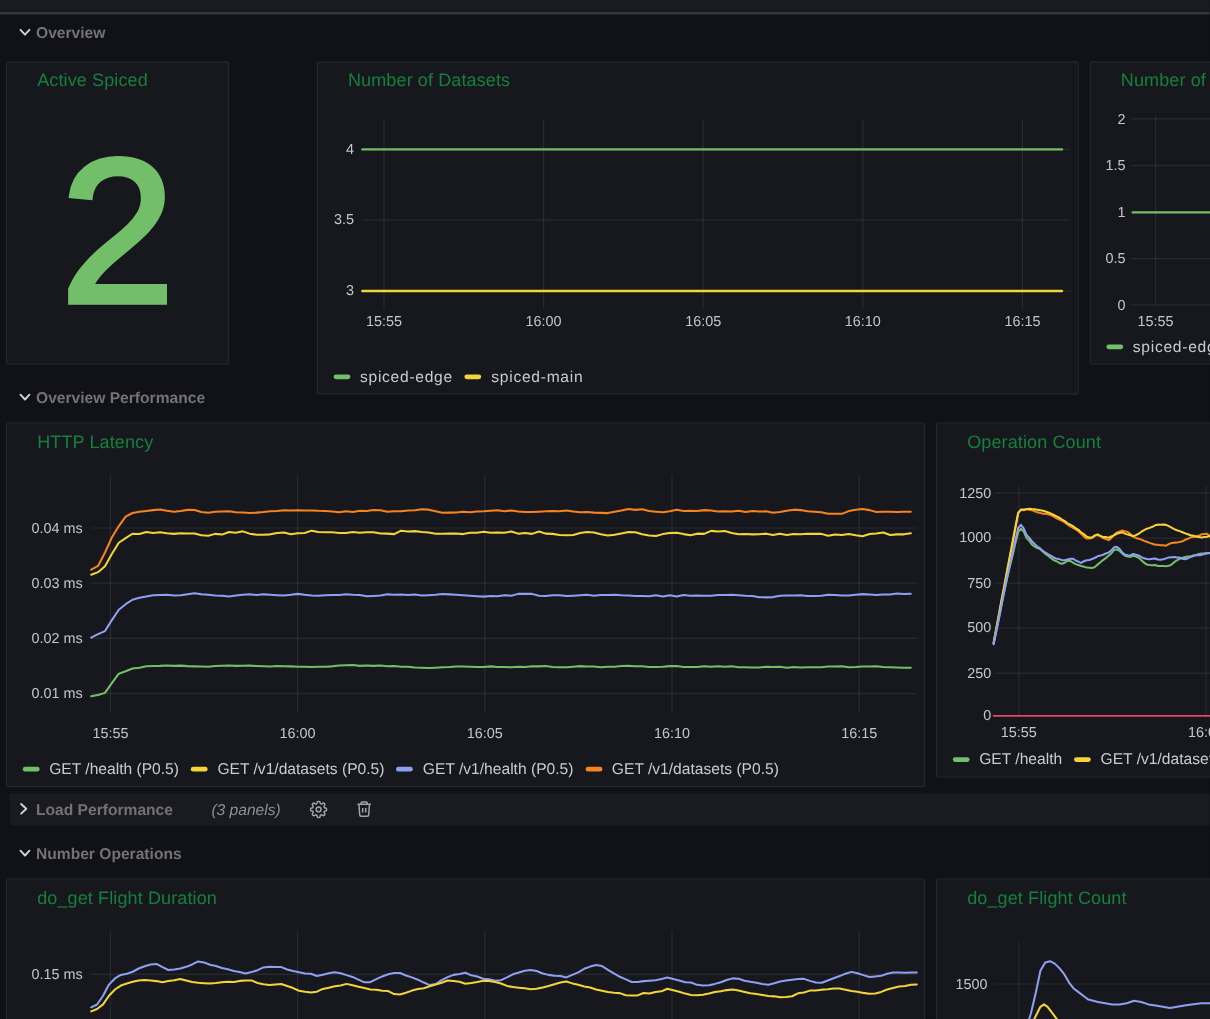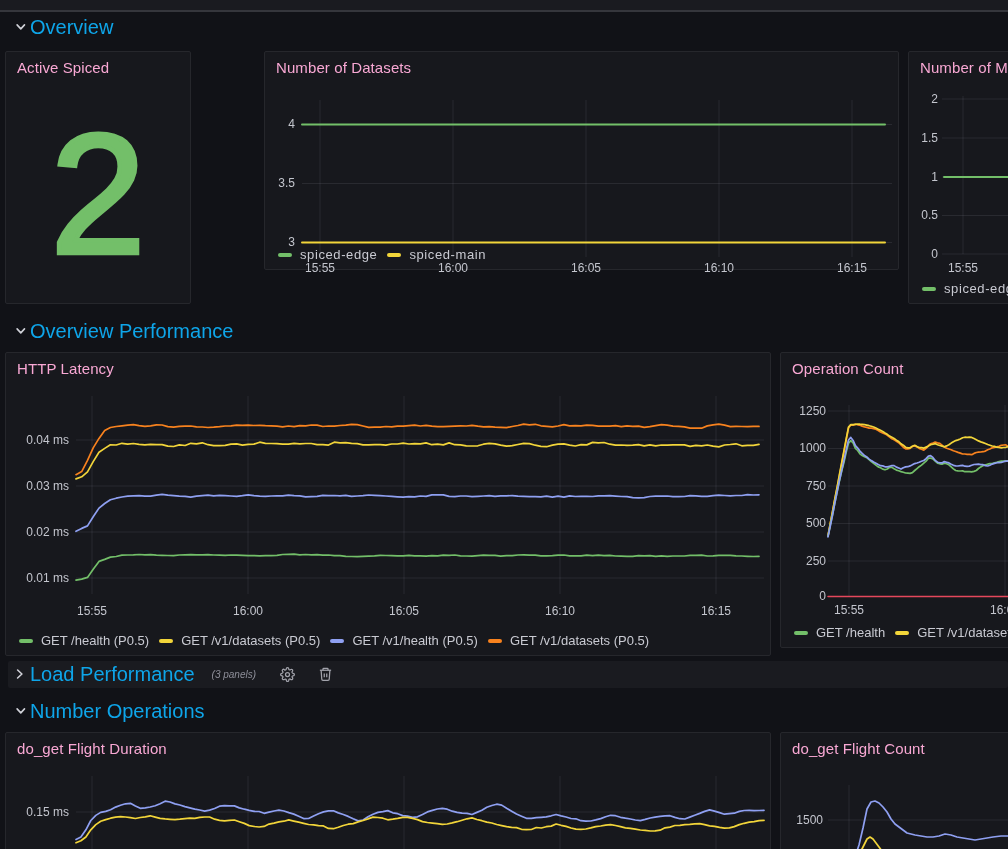--- a/index.html
+++ b/index.html
@@ -1,33 +1,33 @@
 <!DOCTYPE html>
 <html><head><meta charset="utf-8"><style>
 * { margin:0; padding:0; box-sizing:border-box; }
 html,body { width:1008px; height:849px; overflow:hidden; background:#111217;
   font-family:"Liberation Sans", sans-serif; }
 .topbar { position:absolute; left:0; top:0; width:1008px; height:12px;
   background:#1a1b20; border-bottom:2px solid #35363c; }
 .panel { position:absolute; background:#17181d; border:1px solid #26272c;
   border-radius:2px; }
-.ptitle { position:absolute; left:11px; top:7px; font-size:15px; font-weight:500;
-  color:#f9a8d4; letter-spacing:0.1px; white-space:nowrap; }
+.ptitle { position:absolute; left:25px; top:7px; font-size:15px; font-weight:500;
+  color:#15803d; letter-spacing:0.1px; white-space:nowrap; }
 .bignum { position:absolute; left:0; top:79px; width:100%; text-align:center;
   font-size:171px; font-weight:400; color:#73BF69; -webkit-text-stroke:4.5px #73BF69; line-height:126px; }
 svg text { font-family:"Liberation Sans", sans-serif; }
 .legend { position:absolute; bottom:7px; display:flex; align-items:center;
   white-space:nowrap;justify-content:center; }
 .li { display:flex; align-items:center; margin-right:10px; }
 .dash { width:14px; height:4px; border-radius:2px; margin-right:8px; flex:none; }
 .lt { font-size:13px; letter-spacing:0; color:#c9cad2; }
 .wide .lt { letter-spacing:0.6px; }
 .rowhdr { position:absolute; display:flex; align-items:center; height:18px; }
-.rowtitle { font-size:20px; font-weight:400; color:#0ea5e9; }
-.pcount { font-size:10px; font-style:italic; color:#8d8e98; margin-left:17px; }
+.rowtitle { font-size:13px; font-weight:700; color:#737373; }
+.pcount { font-size:13px; font-style:italic; color:#8d8e98; margin-left:32px; }
 .collapsedrow { position:absolute; background:#1a1b20; border-radius:2px; }
 .icon { display:flex; align-items:center; }
 </style></head>
 <body>
 <div class="topbar"></div>
 
 <div class="rowhdr" style="left:14px;top:18px">
     <svg width="16" height="16" viewBox="0 0 16 16" style="margin-right:0px">
       <path d="M3.1 5.9 L6.8 9.9 L10.5 5.9" fill="none" stroke="#d0d1d8" stroke-width="1.6" stroke-linecap="round" stroke-linejoin="round"></path>
     </svg>
@@ -65,21 +65,21 @@
     <svg width="16" height="16" viewBox="0 0 16 16" style="margin-right:0px">
       <path d="M3.1 5.9 L6.8 9.9 L10.5 5.9" fill="none" stroke="#d0d1d8" stroke-width="1.6" stroke-linecap="round" stroke-linejoin="round"></path>
     </svg>
     <span class="rowtitle">Number Operations</span>
   </div>
 
 <div class="panel" style="left:5px;top:51px;width:186px;height:253px">
     <div class="ptitle">Active Spiced</div>
     <div class="bignum">2</div>
   </div>
-<div class="panel" style="left:264px;top:51px;width:635px;height:219px">
+<div class="panel" style="left:264px;top:51px;width:635px;height:278px">
     <div class="ptitle">Number of Datasets</div>
     <svg width="635" height="253" viewBox="0 0 635 253" style="position:absolute;left:0;top:0">
       <line x1="37" y1="72.5" x2="627" y2="72.5" stroke="rgba(204,204,220,0.10)" stroke-width="1"></line>
       <line x1="37" y1="131.5" x2="627" y2="131.5" stroke="rgba(204,204,220,0.10)" stroke-width="1"></line>
       <line x1="37" y1="190.5" x2="627" y2="190.5" stroke="rgba(204,204,220,0.10)" stroke-width="1"></line>
       <line x1="55" y1="48" x2="55" y2="205" stroke="rgba(204,204,220,0.10)" stroke-width="1"></line>
       <line x1="188" y1="48" x2="188" y2="205" stroke="rgba(204,204,220,0.10)" stroke-width="1"></line>
       <line x1="321" y1="48" x2="321" y2="205" stroke="rgba(204,204,220,0.10)" stroke-width="1"></line>
       <line x1="454" y1="48" x2="454" y2="205" stroke="rgba(204,204,220,0.10)" stroke-width="1"></line>
       <line x1="587" y1="48" x2="587" y2="205" stroke="rgba(204,204,220,0.10)" stroke-width="1"></line>

